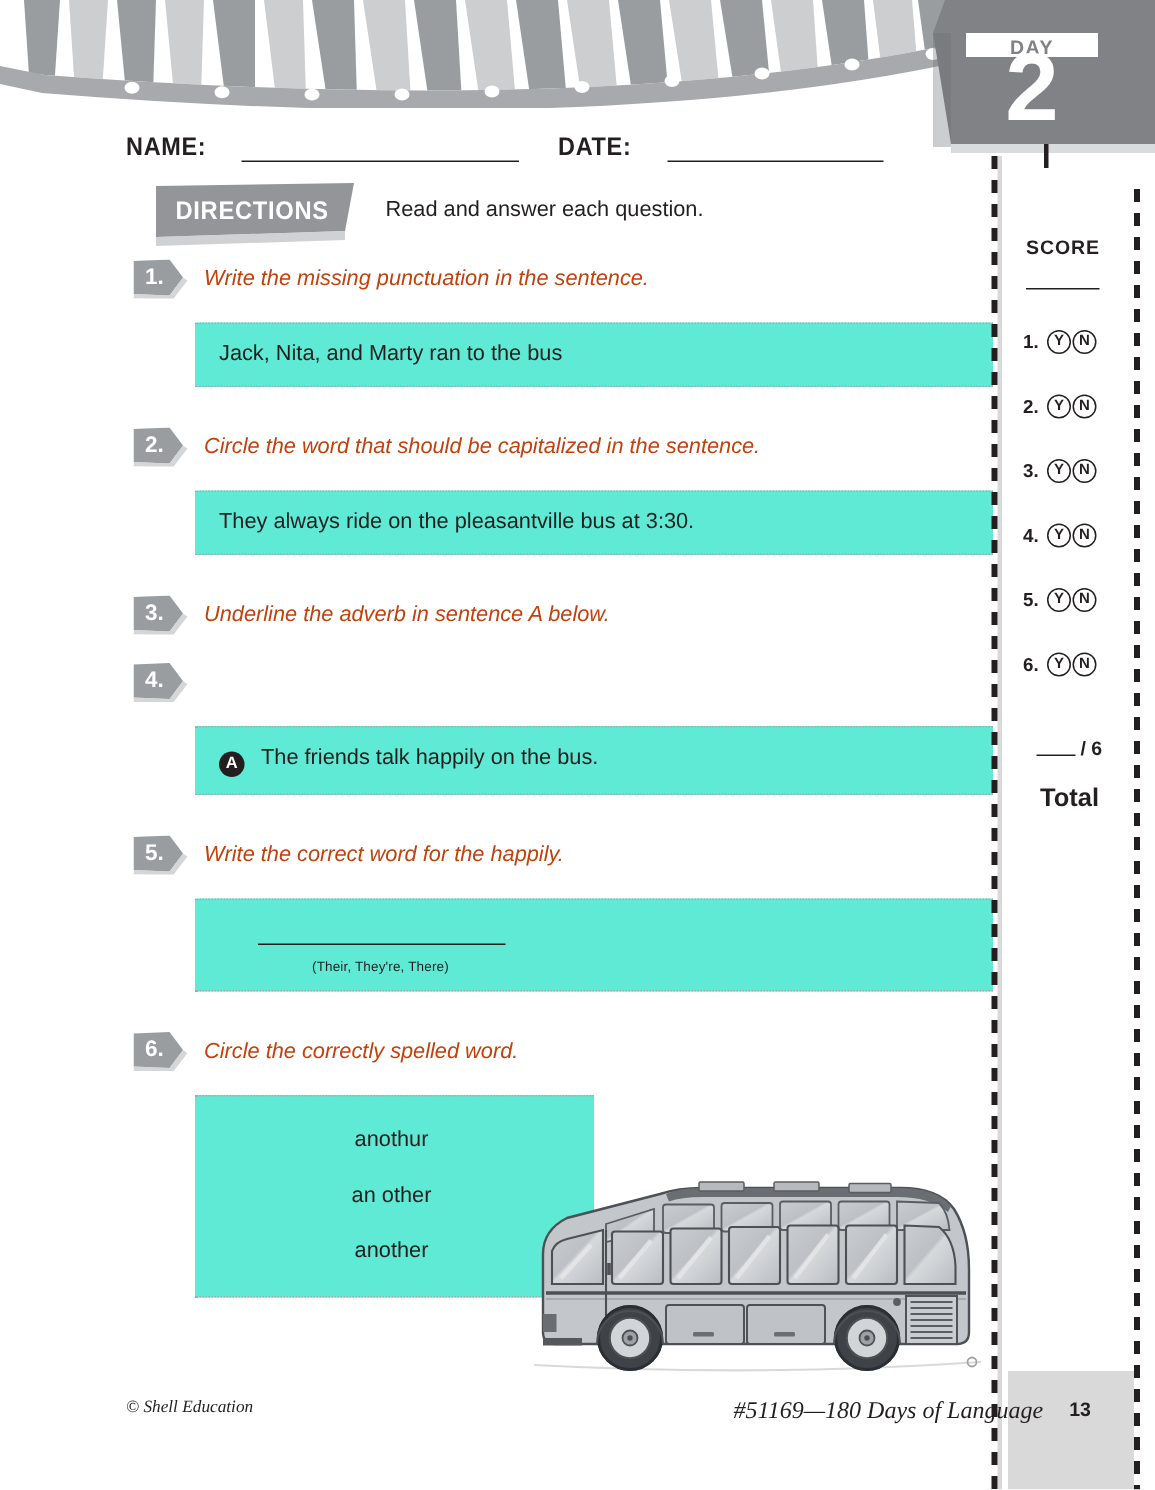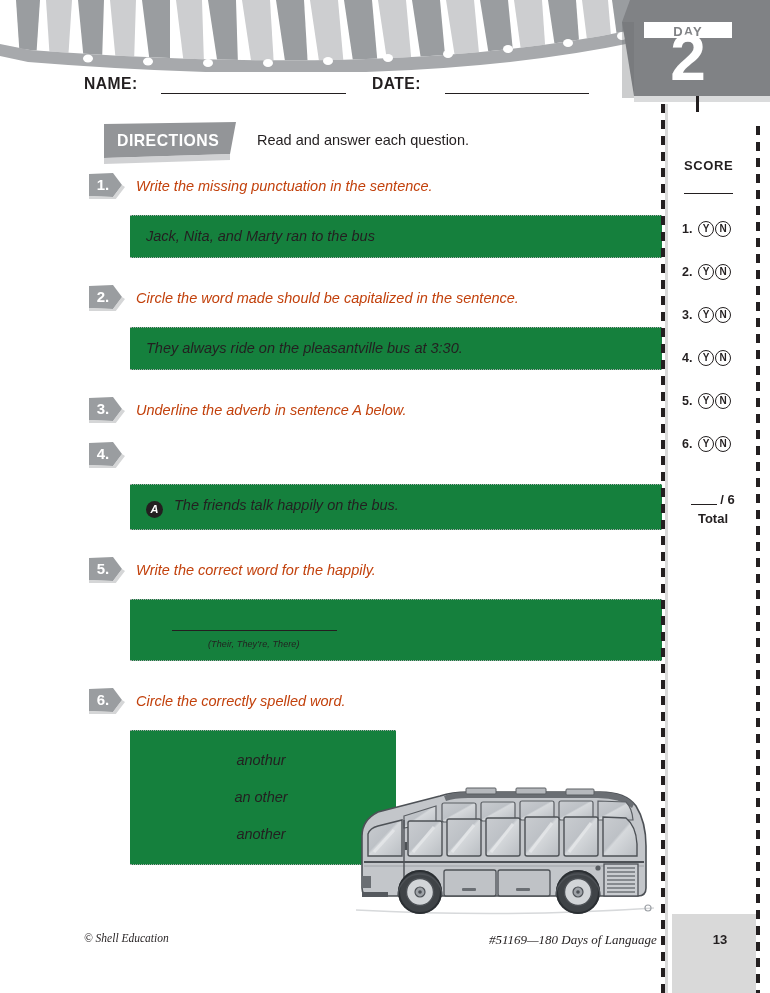--- a/index.html
+++ b/index.html
@@ -57,21 +57,21 @@
     font-weight: bold;
     font-size: 64px;
     line-height: 64px;
     color: #ffffff;
     z-index: 3;
   }
 
   
   .namedate {
     position: absolute;
-    top: 70px;
+    top: 84px;
     left: 84px;
     width: 505px;
     height: 24px;
     display: flex;
     align-items: flex-end;
     gap: 12px;
   }
   .nd-label {
     font-family: "Liberation Sans", sans-serif;
     font-weight: bold;
@@ -168,28 +168,27 @@
     padding-left: 11px;
     padding-top: 1px;
     font-style: italic;
   }
 
   
   .band {
     position: relative;
     margin-left: 46px;
     width: 532px;
-    background: #15803d;
+    background: #5eead4;
     border-top: 1px dotted #a7a9ac;
     border-bottom: 1px dotted #a7a9ac;
     padding: 11px 0 11px 16px;
     font-size: 14.5px;
     color: #231f20;
     line-height: 19px;
-    font-style: italic;
   }
   .band.narrow { width: 266px; }
   .band.tall { padding-top: 14px; padding-bottom: 6px; }
 
   .band-inner-sentence { display: block; }
 
   
   .a-marker {
     display: inline-block;
     width: 17px;
@@ -319,23 +318,23 @@
     display: inline-block;
     width: 26px;
     border-bottom: 1.5px solid #231f20;
     height: 11px;
     vertical-align: -1px;
     margin-right: 3px;
   }
   .total-word {
     font-family: "Liberation Sans", sans-serif;
     font-weight: bold;
-    font-size: 13px;
-    color: #231f20;
-    margin-top: 4px;
+    font-size: 17px;
+    color: #231f20;
+    margin-top: 16px;
   }
 
   
   .bus {
     position: absolute;
     left: 348px;
     top: 784px;
     width: 320px;
     height: 140px;
   }
@@ -350,21 +349,21 @@
     font-style: italic;
     font-size: 11.5px;
     color: #231f20;
   }
   .footer-center {
     position: absolute;
     left: 489px;
     top: 932px;
     font-family: "Liberation Serif", serif;
     font-style: italic;
-    font-size: 13px;
+    font-size: 16px;
     color: #231f20;
   }
   .footer-page-box {
     position: absolute;
     left: 672px;
     top: 914px;
     width: 84px;
     height: 79px;
     background: #d9d9d9;
   }
@@ -483,21 +482,21 @@
   <div class="spacer-lg"></div>
 
   <div class="qrow">
     <div class="qbadge">
       <svg width="36" height="26" viewBox="0 0 36 26">
         <polygon points="0,1 24,0 33,12 24,24 0,23" fill="#9a9da0"></polygon>
         <polygon points="0,23 24,24 33,12 36,14 26,27 0,26" fill="#c7c8ca" opacity="0.75"></polygon>
       </svg>
       <span class="qbadge-num">2.</span>
     </div>
-    <div class="qtext">Circle the word made should be capitalized in the sentence.</div>
+    <div class="qtext">Circle the word that should be capitalized in the sentence.</div>
   </div>
   <div class="spacer-sm"></div>
   <div class="band">
     <span class="band-inner-sentence">They always ride on the pleasantville bus at 3:30.</span>
   </div>
 
   <div class="spacer-lg"></div>
 
   <div class="qrow">
     <div class="qbadge">

